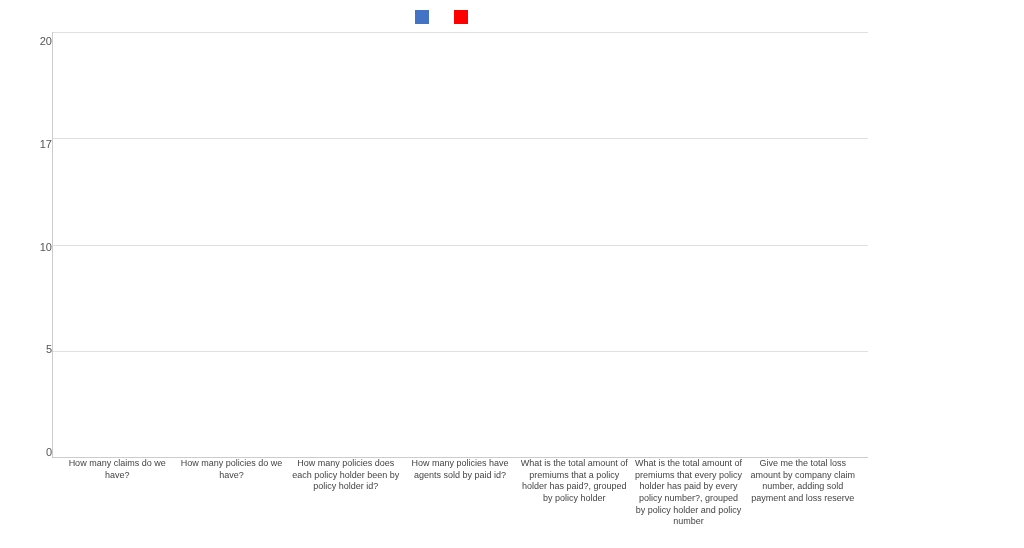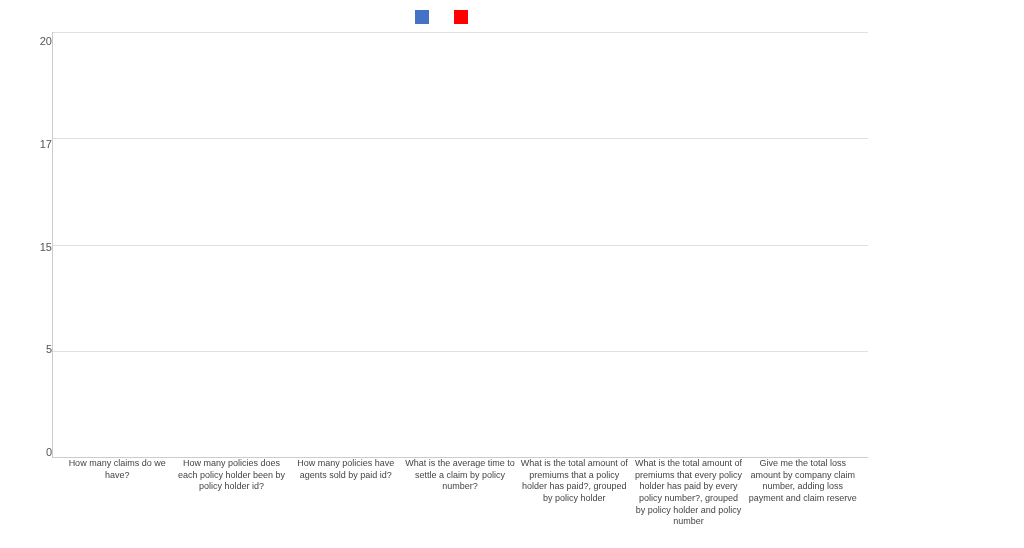--- a/index.html
+++ b/index.html
@@ -139,21 +139,21 @@
       <div class="legend-color bar-red"></div>
       <span></span>
     </div>
   </div>
 
   <div class="chart-area">
 
     <div class="y-axis" id="y-axis">
     <div class="y-tick">20</div>
         <div class="y-tick">17</div>
-        <div class="y-tick">15</div>
+        <div class="y-tick">10</div>
         <div class="y-tick">5</div>
         <div class="y-tick">0</div>
       </div>
 
     <div class="plot-area">
       <div class="bars-and-grid" id="bars-grid">
         <div class="grid-lines" id="grid-lines">
             <div class="grid-line"></div>
             <div class="grid-line"></div>
             <div class="grid-line"></div>
@@ -195,33 +195,33 @@
               <div class="bar bar-blue" style="height: 90%; width: 45%;"></div>
               <div class="bar bar-red" style="height: 10%; width: 45%;"></div>
             </div>
           </div>
       </div>
       <div class="x-labels" id="x-labels" style="height:80px;">
           <div class="x-label-group">
             <div class="x-label">How many claims do we have?</div>
           </div>
           <div class="x-label-group">
+            <div class="x-label">How many policies do we have?</div>
+          </div>
+          <div class="x-label-group">
             <div class="x-label">How many policies does each policy holder been by policy holder id?</div>
           </div>
           <div class="x-label-group">
             <div class="x-label">How many policies have agents sold by paid id?</div>
           </div>
           <div class="x-label-group">
-            <div class="x-label">What is the average time to settle a claim by policy number?</div>
-          </div>
-          <div class="x-label-group">
             <div class="x-label">What is the total amount of premiums that a policy holder has paid?, grouped by policy holder</div>
           </div>
           <div class="x-label-group">
             <div class="x-label">What is the total amount of premiums that every policy holder has paid by every policy number?, grouped by policy holder and policy number</div>
           </div>
           <div class="x-label-group">
-            <div class="x-label">Give me the total loss amount by company claim number, adding loss payment and claim reserve</div>
+            <div class="x-label">Give me the total loss amount by company claim number, adding sold payment and loss reserve</div>
           </div>
         </div>
     </div>
   </div>
 </div>
 
 </body></html>

